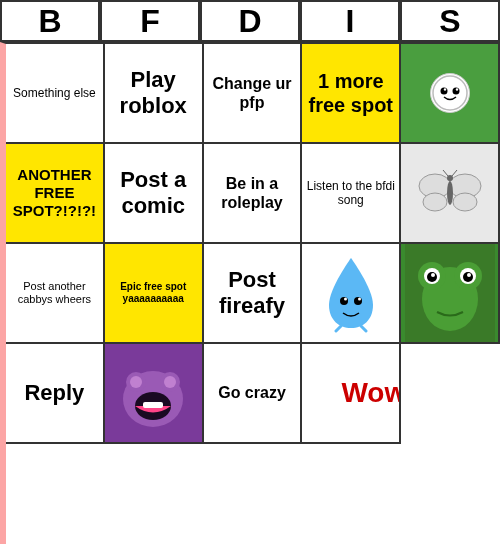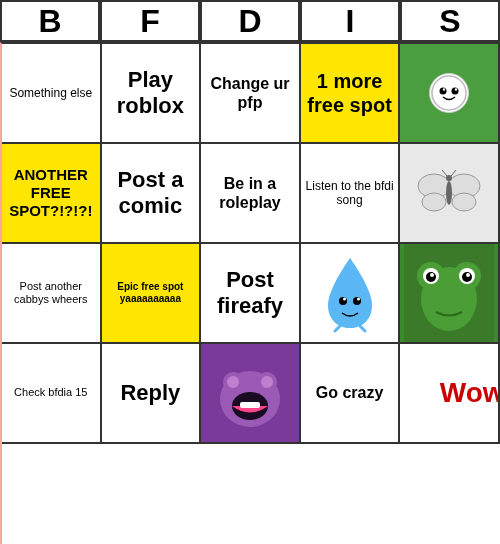--- a/index.html
+++ b/index.html
@@ -30,21 +30,21 @@
       font-weight: bold;
       border-right: 2px solid #333;
       border-left: 2px solid #333;
       border-top: 2px solid #333;
     }
     .grid {
       display: grid;
       grid-template-columns: repeat(5, 1fr);
       grid-template-rows: repeat(5, 1fr);
       flex: 1;
-      border-left: 2px solid #fca5a5;
+      border-left: 6px solid #fca5a5;
       border-top: 2px solid #333;
     }
     .cell {
       border-right: 2px solid #333;
       border-bottom: 2px solid #333;
       display: flex;
       align-items: center;
       justify-content: center;
       text-align: center;
       font-size: 13px;
@@ -235,23 +235,20 @@
           <circle cx="27" cy="33" r="5" fill="black"></circle>
           <circle cx="63" cy="33" r="5" fill="black"></circle>
           <circle cx="28" cy="31" r="2" fill="white"></circle>
           <circle cx="64" cy="31" r="2" fill="white"></circle>
           <path d="M32 68 Q45 75 58 68" stroke="#2a6a1a" stroke-width="2" fill="none"></path>
         </svg>
       </div>
     </div>
 
     <div class="cell">
-      <span class="cell-text" style="font-size:11px;">Check bfdia 15</span>
-    </div>
-    <div class="cell">
       <span class="cell-text cell-large">Reply</span>
     </div>
     <div class="cell" style="padding:0;">
       <div class="img-mouth" style="background:#7a3a9a;">
         <svg width="90" height="98" viewBox="0 0 90 98">
           <rect width="90" height="98" fill="#7a3a9a"></rect>
           <ellipse cx="45" cy="55" rx="30" ry="28" fill="#9a5ab5"></ellipse>
           <ellipse cx="28" cy="38" rx="10" ry="10" fill="#9a5ab5"></ellipse>
           <ellipse cx="62" cy="38" rx="10" ry="10" fill="#9a5ab5"></ellipse>
           <circle cx="28" cy="38" r="6" fill="#c080d0"></circle>

